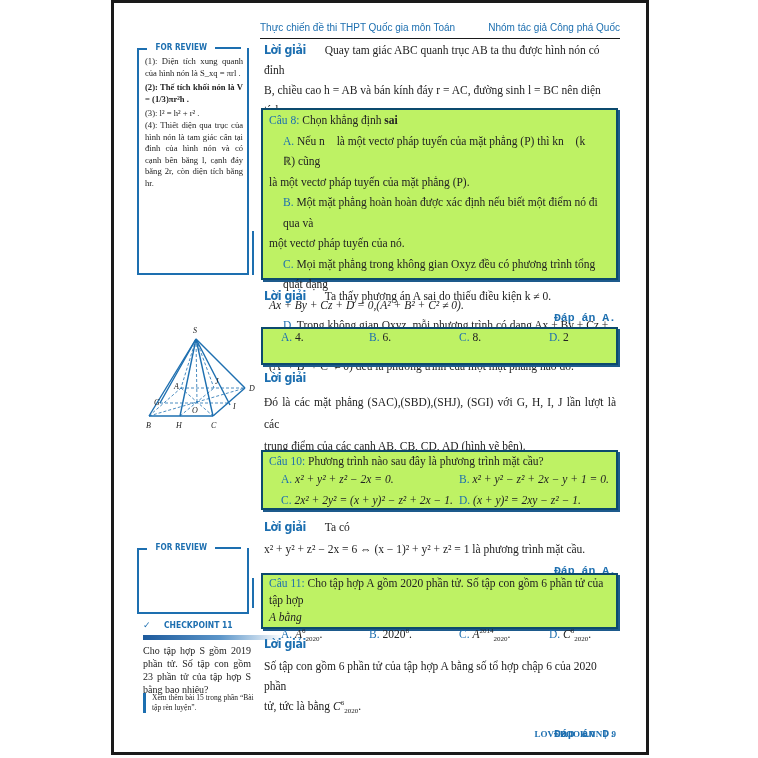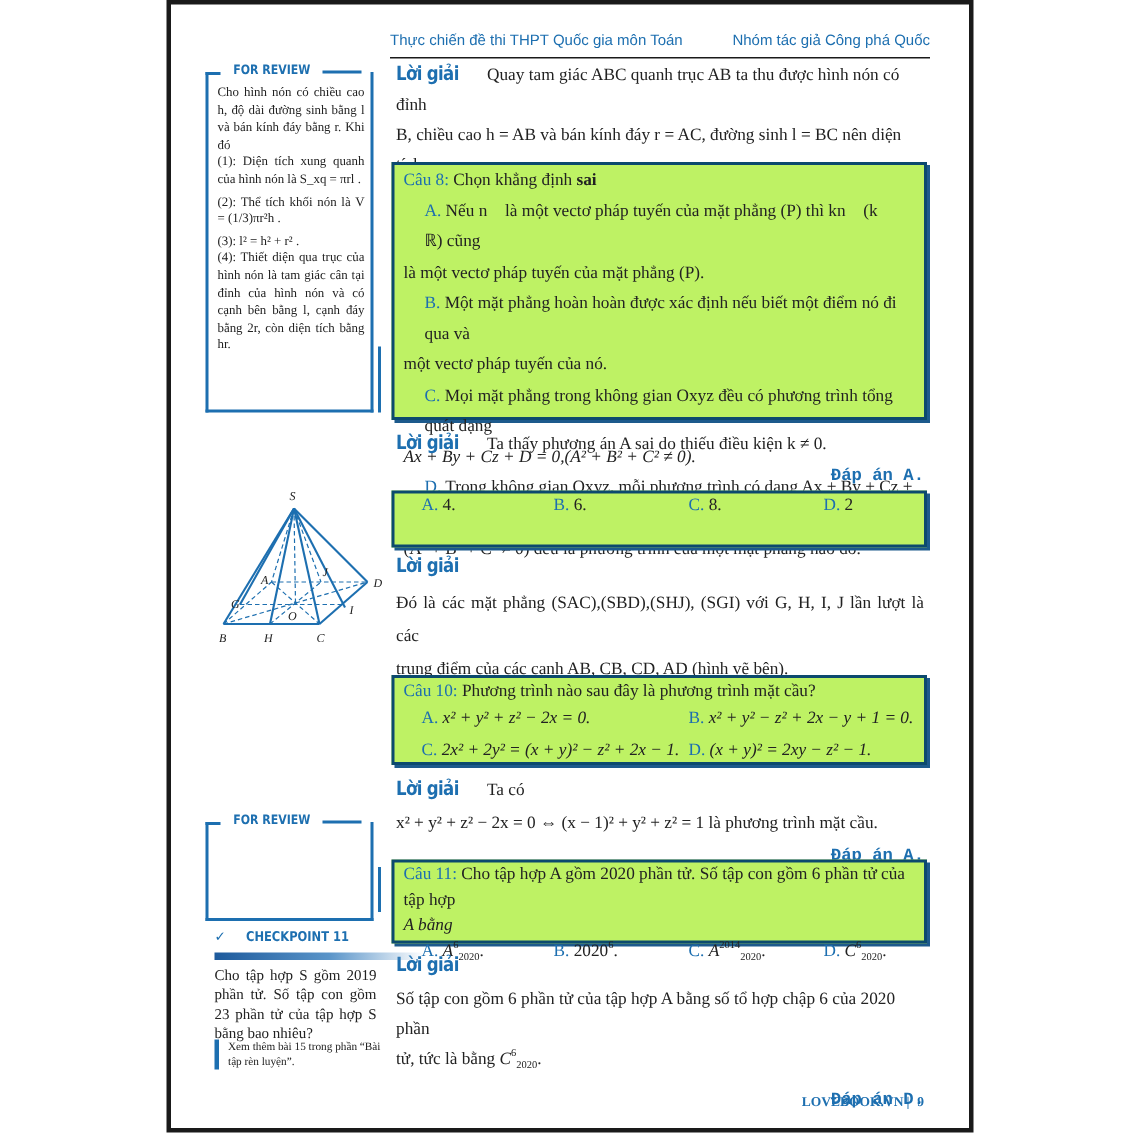--- a/index.html
+++ b/index.html
@@ -84,21 +84,21 @@
       <div class="i"><span class="opt-letter" style="font-style:normal;">B.</span> <span>x² + y² − z² + 2x − y + 1 = 0.</span></div>
     </div>
     <div style="display:flex; padding-left:12px; margin-top:3px;">
       <div class="i" style="width:178px;"><span class="opt-letter" style="font-style:normal;">C.</span> <span>2x² + 2y² = (x + y)² − z² + 2x − 1.</span></div>
       <div class="i"><span class="opt-letter" style="font-style:normal;">D.</span> <span>(x + y)² = 2xy − z² − 1.</span></div>
     </div>
   </div>
 
   <div class="abs txt" style="left:150px; top:513px; width:352px; line-height:22px;">
     <div><span class="sol-label">Lời giải</span>&nbsp;&nbsp;&nbsp;&nbsp;<span>Ta có</span></div>
-    <div>x² + y² + z² − 2x = 0 ⇔ (x − 1)² + y² + z² = 1 là phương trình mặt cầu.</div>
+    <div>x² + y² + z² − 2x = 6 ⇔ (x − 1)² + y² + z² = 1 là phương trình mặt cầu.</div>
     <div class="ans" style="margin-top:0px;">Đáp án A.</div>
   </div>
 
   <div class="qbox txt" style="top:570px; height:56px; line-height:17px;">
     <div><span class="qnum">Câu 11:</span> <span>Cho tập hợp  A  gồm 2020 phần tử. Số tập con gồm 6 phần tử của tập hợp</span></div>
     <div class="i">A  bằng</div>
     <div style="display:flex; padding-left:12px;">
       <div style="width:88px;"><span class="opt-letter">A.</span> <span class="i">A</span><sup>6</sup><sub>2020</sub><span>.</span></div>
       <div style="width:90px;"><span class="opt-letter">B.</span> <span>2020</span><sup>6</sup><span>.</span></div>
       <div style="width:90px;"><span class="opt-letter">C.</span> <span class="i">A</span><sup>2014</sup><sub>2020</sub><span>.</span></div>
@@ -112,23 +112,22 @@
     <div><span>tử, tức là bằng </span><span class="i">C</span><sup>6</sup><sub>2020</sub><span>.</span></div>
     <div class="ans" style="margin-top:8px;">Đáp án D.</div>
   </div>
 
   <div class="side" style="top:45px; height:227px; padding-top:8px;">
     <div class="side-top-left"></div>
     <div class="side-title">
       <span class="side-title-text">FOR REVIEW</span>
       <span class="side-title-line"></span>
     </div>
-    <div>Cho hình nón có chiều cao h, độ dài đường sinh bằng l và bán kính đáy bằng r. Khi đó</div>
     <div>(1): Diện tích xung quanh của hình nón là S_xq = πrl .</div>
-    <div style="margin-top:3px;">(2): Thể tích khối nón là V = (1/3)πr²h .</div>
+    <div style="margin-top:3px;font-weight:bold;">(2): Thể tích khối nón là V = (1/3)πr²h .</div>
     <div style="margin-top:3px;">(3): l² = h² + r² .</div>
     <div>(4): Thiết diện qua trục của hình nón là tam giác cân tại đỉnh của hình nón và có cạnh bên bằng l, cạnh đáy bằng 2r, còn diện tích bằng hr.</div>
   </div>
 
   <svg class="abs" style="left:20px; top:320px;" width="130" height="110" viewBox="0 0 130 110">
     <g stroke="#1d6fb0" fill="none" stroke-width="1.4">
       <line x1="62" y1="16" x2="15" y2="93"></line>
       <line x1="62" y1="16" x2="46" y2="93"></line>
       <line x1="62" y1="16" x2="79" y2="93"></line>
       <line x1="62" y1="16" x2="96" y2="82"></line>

